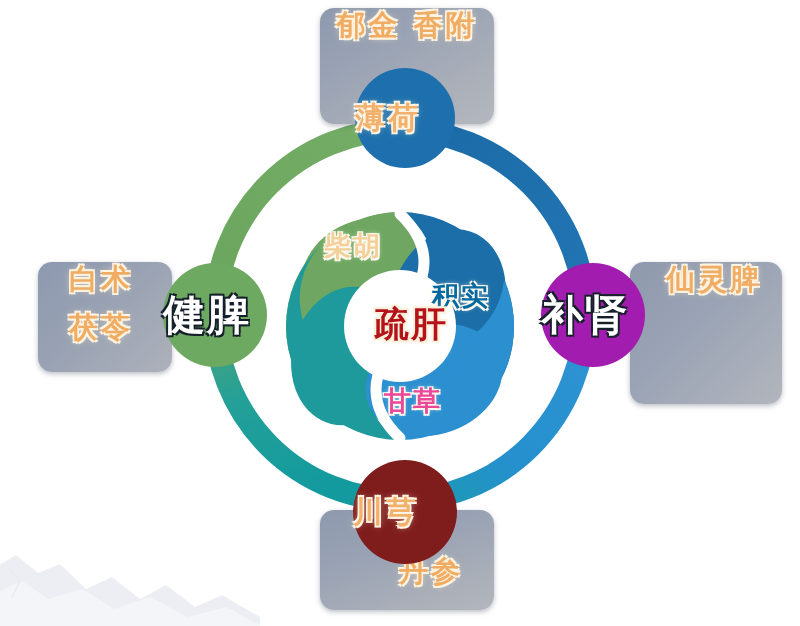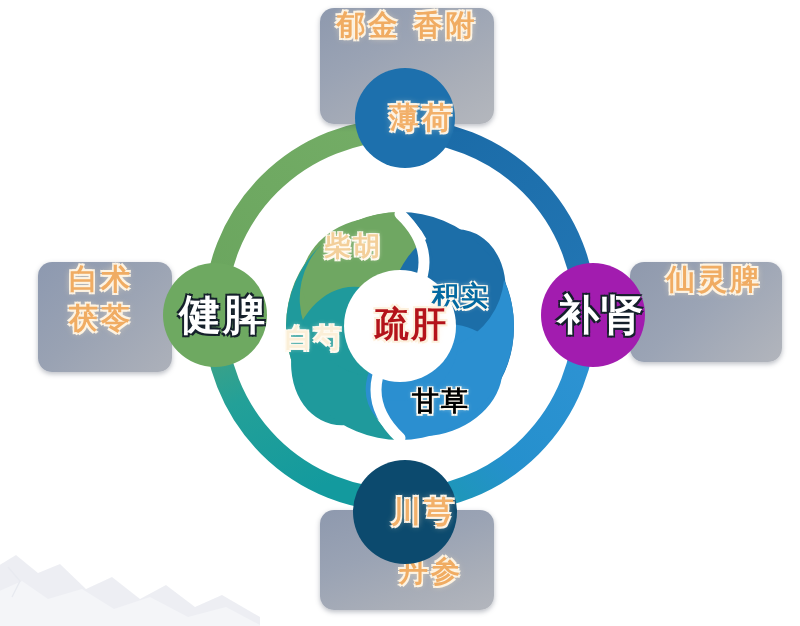--- a/index.html
+++ b/index.html
@@ -31,24 +31,24 @@
   }
   .box.top{
     left:320px;top:8px;width:174px;height:116px;
     background:linear-gradient(150deg,#8e99ae 0%,#9aa3b4 35%,#a9aeb8 70%,#b4b7bd 100%);
     padding-bottom:48px;
   }
   .box.left{
     left:38px;top:262px;width:134px;height:110px;
     background:linear-gradient(135deg,#8d99b0 0%,#99a2b3 45%,#adb1ba 100%);
     padding-right:8px;
-    gap:5px;
+    gap:14px;
   }
   .box.right{
-    left:630px;top:262px;width:152px;height:100px;
+    left:630px;top:262px;width:152px;height:142px;
     background:linear-gradient(135deg,#8f99ad 0%,#9ba4b5 45%,#b2b5bc 100%);
     padding-left:16px;
   }
   .box.bottom{
     left:320px;top:510px;width:174px;height:100px;
     background:linear-gradient(160deg,#8e99ae 0%,#9aa3b4 40%,#a9aeb8 75%,#b3b6bd 100%);
     padding-top:44px;
     padding-left:48px;
   }
 
@@ -62,27 +62,27 @@
       -1.6px  1.6px 0 #fdf3e2, 1.6px  1.6px 0 #fdf3e2,
       0 0 7px rgba(255,235,200,.85);
     white-space:nowrap;
     line-height:1.18;
   }
 
   
   .hub{
     position:absolute;
     border-radius:50%;
-    display:flex;align-items:center;justify-content:flex-end;
+    display:flex;align-items:center;justify-content:flex-start;
     box-sizing:border-box;
   }
   .hub-top{left:355px;top:68px;width:100px;height:100px;background:#1d70ad;}
   .hub-left{left:163px;top:263px;width:104px;height:104px;background:#6ea961;}
   .hub-right{left:541px;top:263px;width:104px;height:104px;background:#a21caf;}
-  .hub-bottom{left:353px;top:460px;width:104px;height:104px;background:#0c4a6e;}
+  .hub-bottom{left:353px;top:460px;width:104px;height:104px;background:#7f1d1d;}
 
   .hub-label-white{
     font-size:42px;font-weight:bold;letter-spacing:2px;color:#ffffff;
     text-shadow:
       -1.7px -1.7px 0 #15202b, 1.7px -1.7px 0 #15202b,
       -1.7px  1.7px 0 #15202b, 1.7px  1.7px 0 #15202b,
       0 0 2px #15202b;
     white-space:nowrap;
   }
   .hub-label-orange{
@@ -104,21 +104,21 @@
     color:#f3cf9a;
     text-shadow:
       -1.5px -1.5px 0 #fffaf0, 1.5px -1.5px 0 #fffaf0,
       -1.5px  1.5px 0 #fffaf0, 1.5px  1.5px 0 #fffaf0,
       0 0 5px rgba(255,248,232,.9);
     white-space:nowrap;
   }
   .lbl-chaihu{left:42px;top:20px;}
   .lbl-zhishi{left:150px;top:70px;color:#0369a1;}
   .lbl-baishao{left:3px;top:112px;color:#fbefd8;}
-  .lbl-gancao{left:102px;top:175px;color:#000000;margin-left:28px;}
+  .lbl-gancao{left:102px;top:175px;color:#ec4899;}
 
   .core-center{
     position:absolute;left:63px;top:85px;width:132px;height:62px;
     display:flex;align-items:center;justify-content:center;
   }
   .core-center span{
     font-size:35px;font-weight:bold;letter-spacing:2px;
     color:#b4131a;
     text-shadow:
       -2px -2px 0 #fdf0dc, 2px -2px 0 #fdf0dc,
@@ -242,21 +242,20 @@
       </g>
 
       <path fill="#ffffff" d="M118 6 C156 34 158 78 126 104 C102 124 102 136 126 154 C158 180 154 222 118 230
            C150 212 148 182 122 164 C92 142 92 110 122 90 C150 70 150 28 118 6 Z" opacity="0"></path>
 
       <circle cx="118" cy="118" r="56" fill="#ffffff"></circle>
     </svg>
 
     <div class="petal-label lbl-chaihu">柴胡</div>
     <div class="petal-label lbl-zhishi">积实</div>
-    <div class="petal-label lbl-baishao">白芍</div>
     <div class="petal-label lbl-gancao">甘草</div>
 
     <div class="core-center">
       <span>疏肝</span>
     </div>
   </div>
 
 </div>
 
 </body></html>

